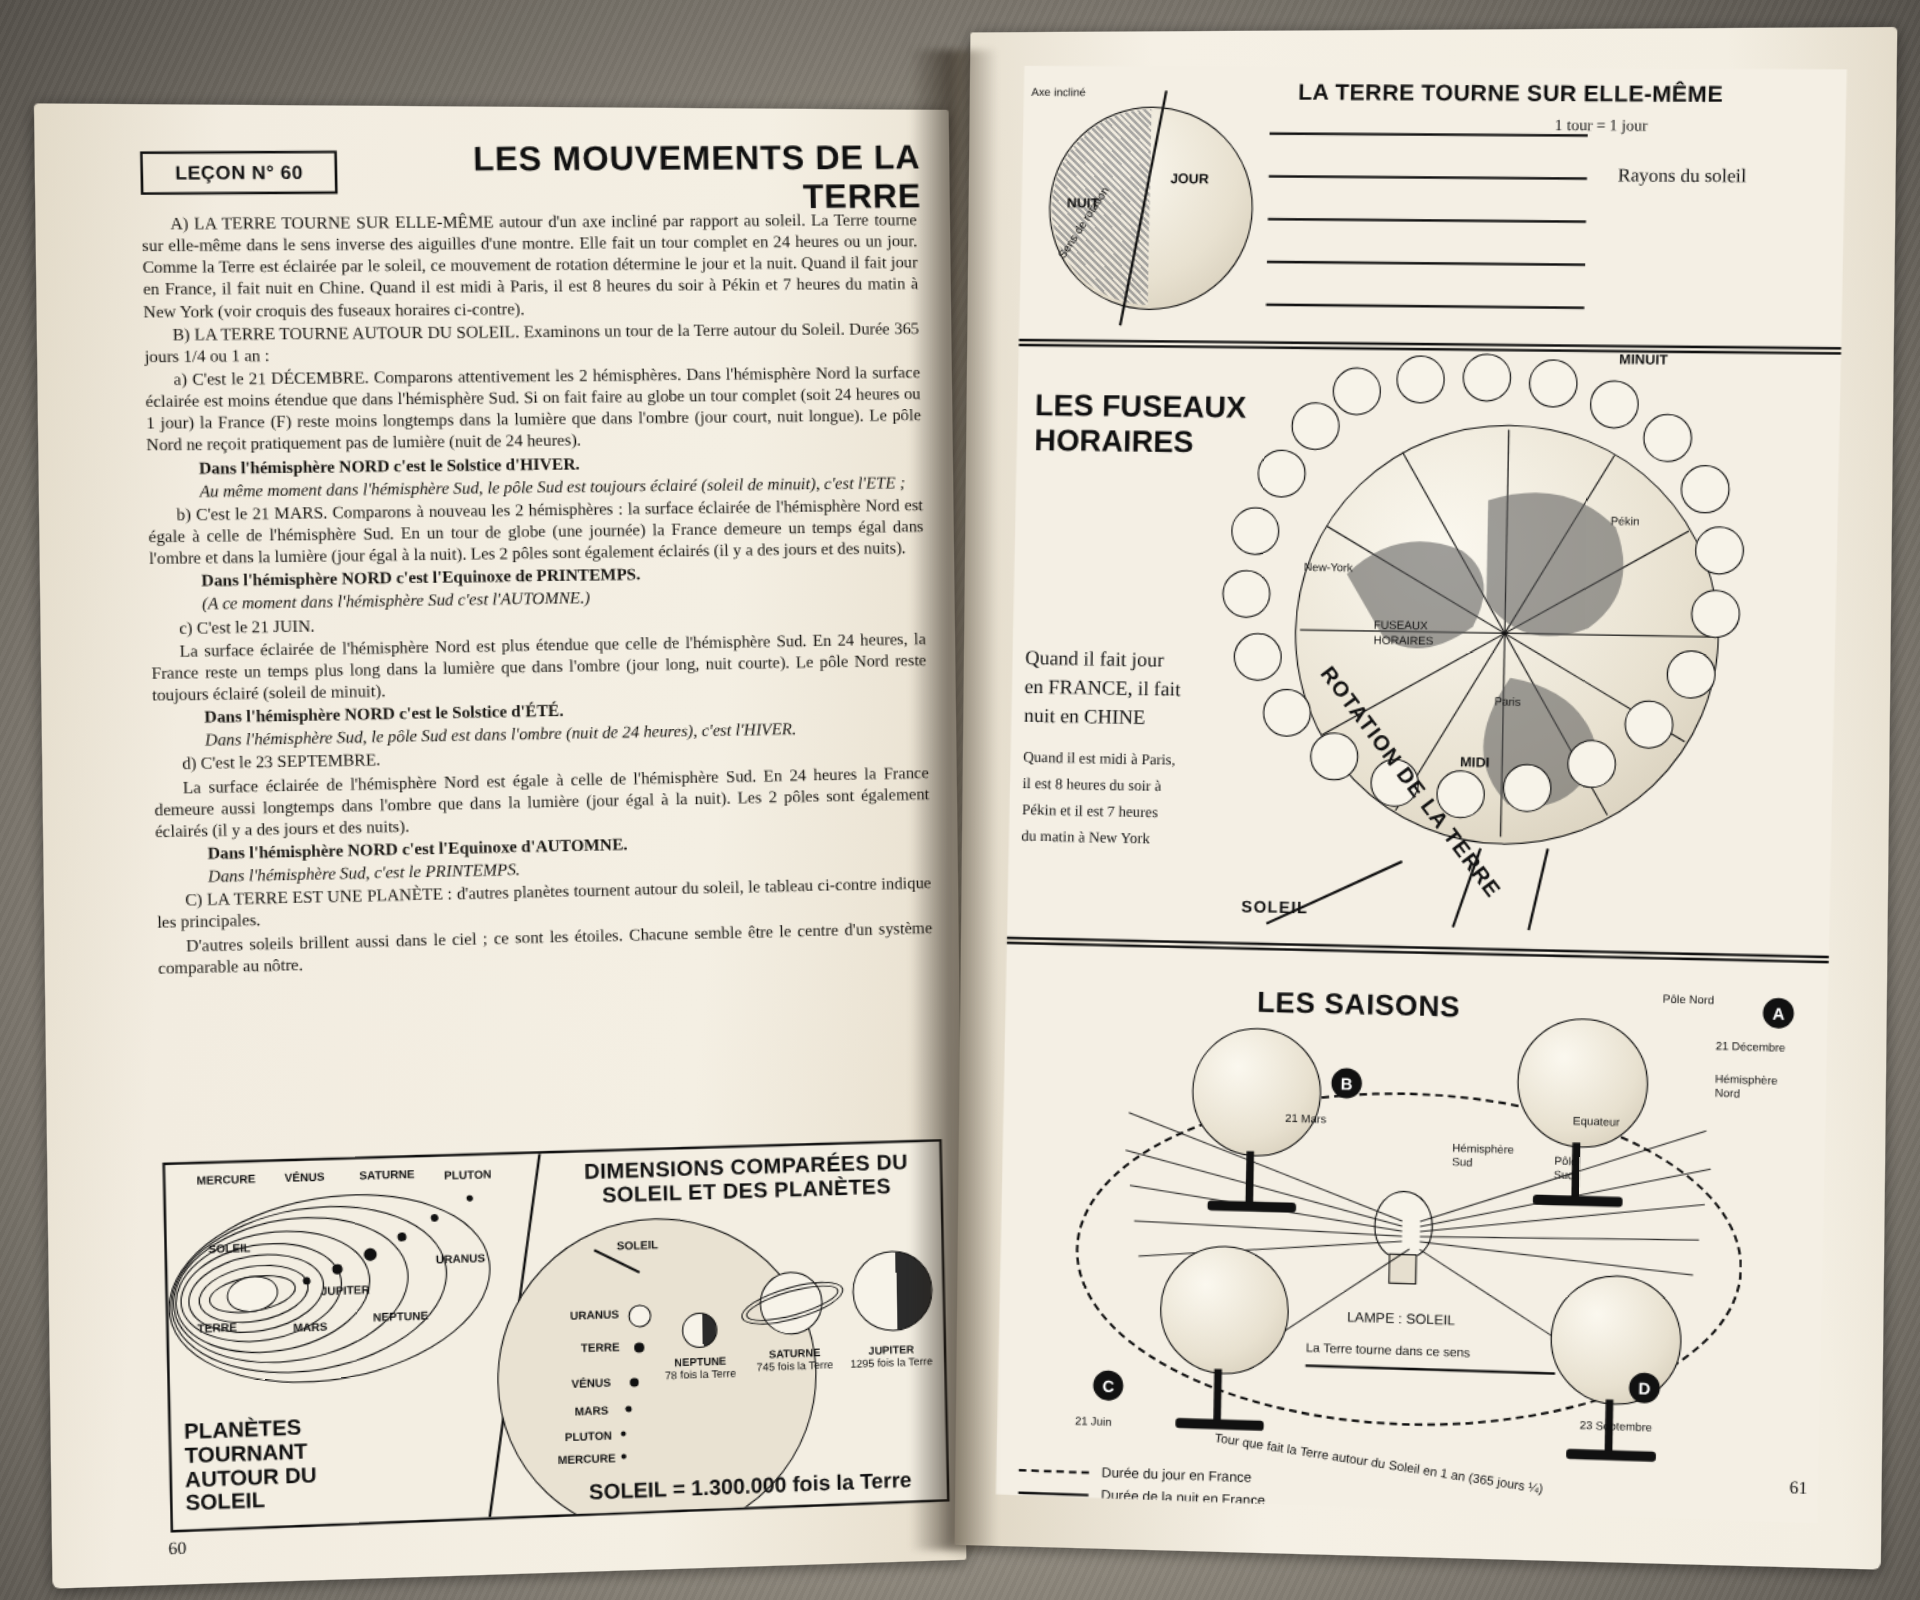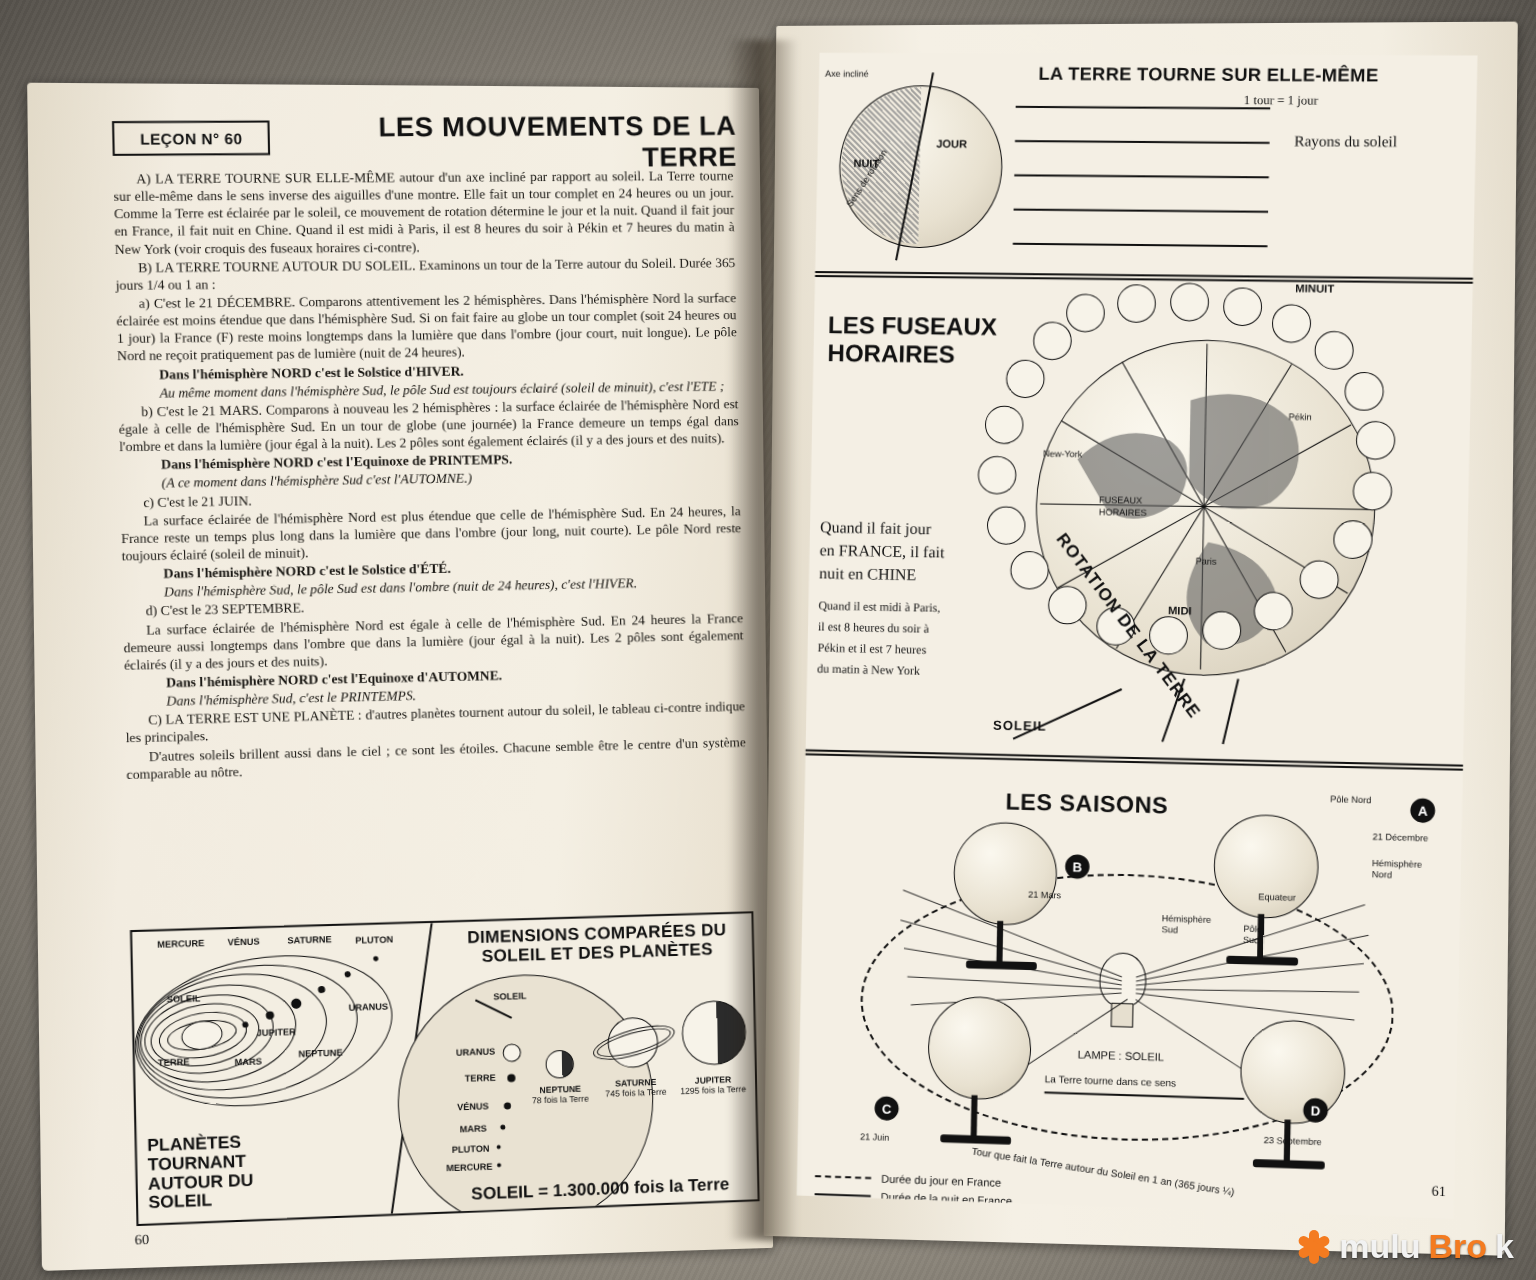--- a/index.html
+++ b/index.html
@@ -462,23 +462,13 @@
 
           <div class="pagenum" style="right:8px;top:406px;position:absolute;">61</div>
         </div>
 
       </div>
     </div>
 
     <div id="gutter"></div>
   </div>
 
-  <div id="wm">
-    <span class="flower">
-        <i></i>
-        <i></i>
-        <i></i>
-      </span>
-    <span>mulu</span>
-      <span class="bro">Bro</span>
-      <span>k</span>
-  </div>
 </div>
 
 </body></html>

